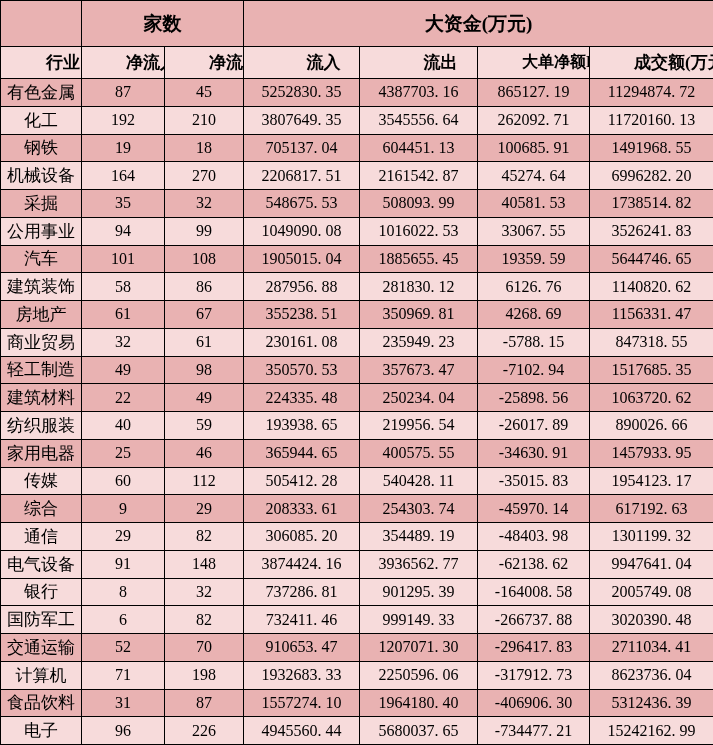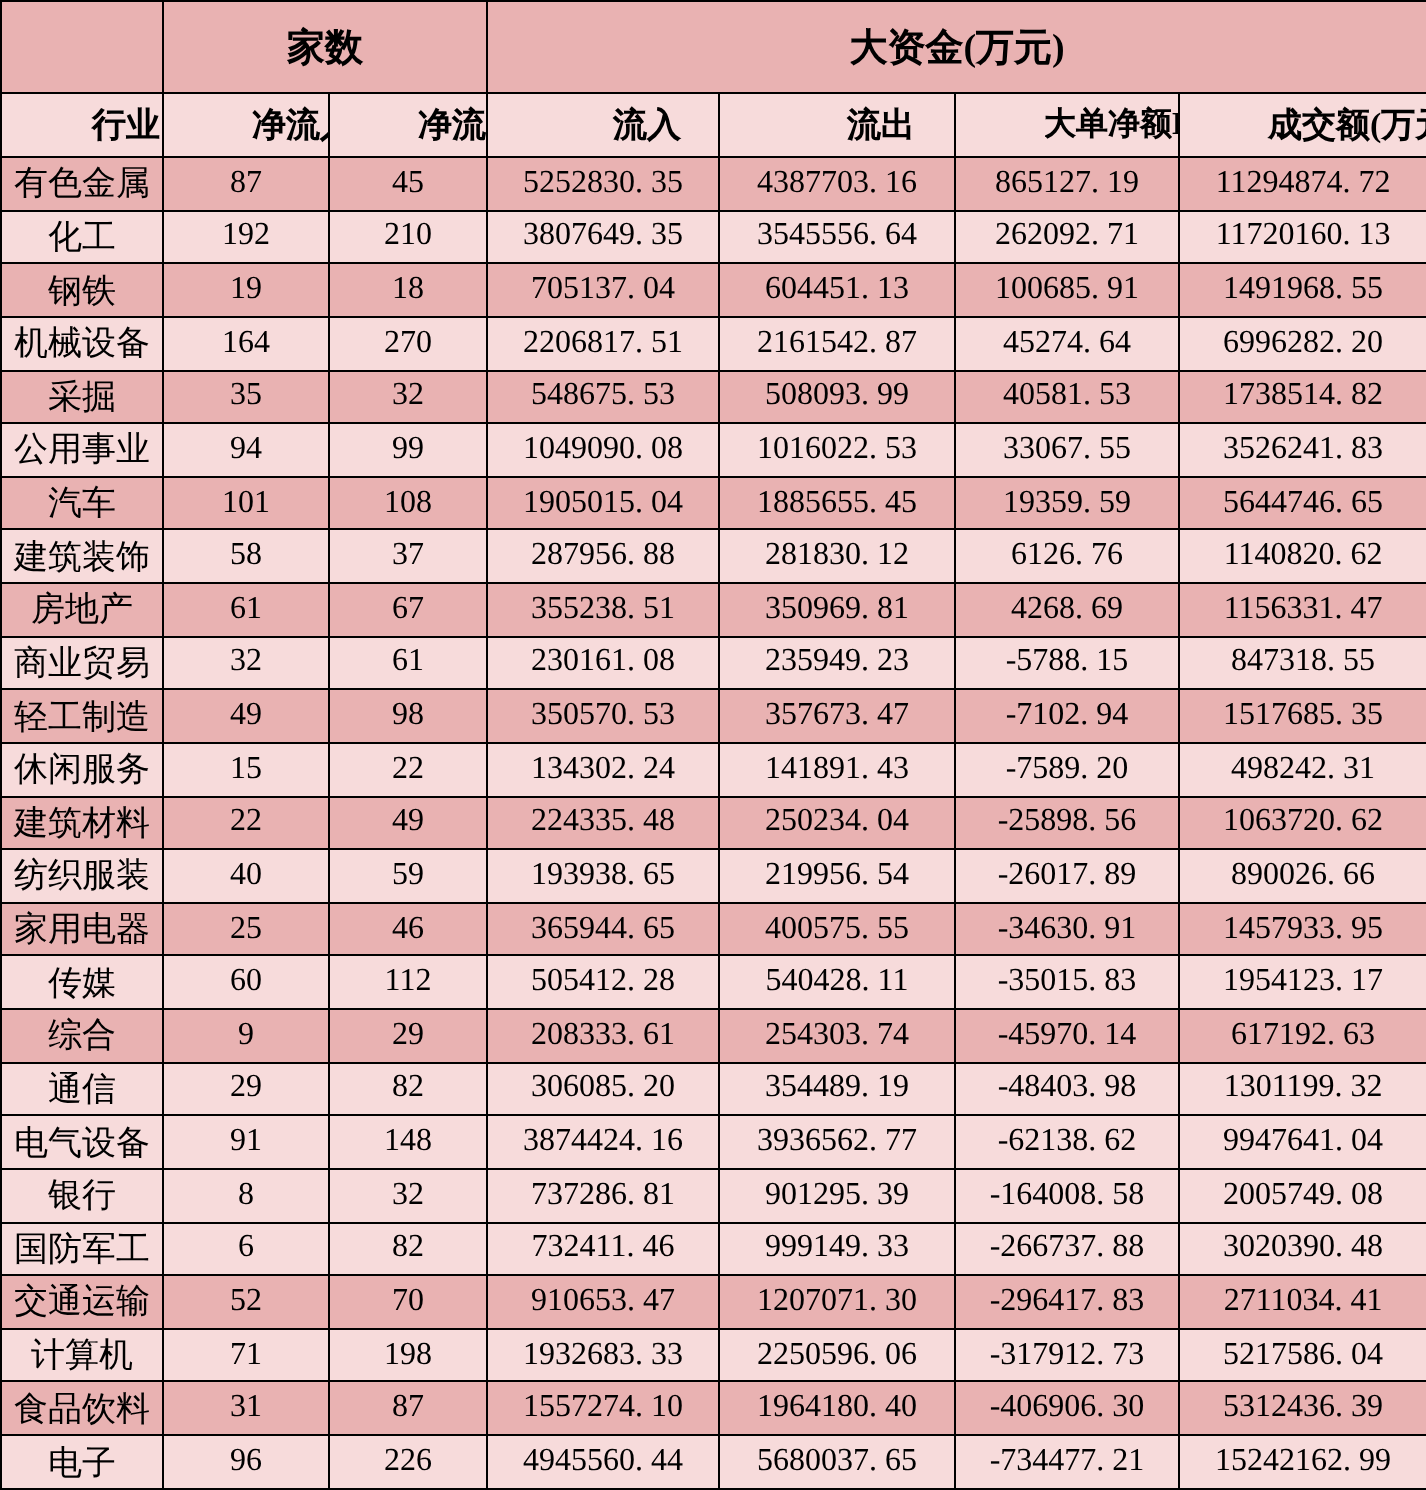--- a/index.html
+++ b/index.html
@@ -151,21 +151,21 @@
         <td>101</td>
         <td>108</td>
         <td>1905015. 04</td>
         <td>1885655. 45</td>
         <td>19359. 59</td>
         <td>5644746. 65</td>
       </tr>
       <tr class="light">
         <td class="industry">建筑装饰</td>
         <td>58</td>
-        <td>37</td>
+        <td>86</td>
         <td>287956. 88</td>
         <td>281830. 12</td>
         <td>6126. 76</td>
         <td>1140820. 62</td>
       </tr>
       <tr class="dark">
         <td class="industry">房地产</td>
         <td>61</td>
         <td>67</td>
         <td>355238. 51</td>
@@ -184,29 +184,20 @@
       </tr>
       <tr class="dark">
         <td class="industry">轻工制造</td>
         <td>49</td>
         <td>98</td>
         <td>350570. 53</td>
         <td>357673. 47</td>
         <td>-7102. 94</td>
         <td>1517685. 35</td>
       </tr>
-      <tr class="light">
-        <td class="industry">休闲服务</td>
-        <td>15</td>
-        <td>22</td>
-        <td>134302. 24</td>
-        <td>141891. 43</td>
-        <td>-7589. 20</td>
-        <td>498242. 31</td>
-      </tr>
       <tr class="dark">
         <td class="industry">建筑材料</td>
         <td>22</td>
         <td>49</td>
         <td>224335. 48</td>
         <td>250234. 04</td>
         <td>-25898. 56</td>
         <td>1063720. 62</td>
       </tr>
       <tr class="light">
@@ -290,21 +281,21 @@
         <td>-296417. 83</td>
         <td>2711034. 41</td>
       </tr>
       <tr class="light">
         <td class="industry">计算机</td>
         <td>71</td>
         <td>198</td>
         <td>1932683. 33</td>
         <td>2250596. 06</td>
         <td>-317912. 73</td>
-        <td>5217586. 04</td>
+        <td>8623736. 04</td>
       </tr>
       <tr class="dark">
         <td class="industry">食品饮料</td>
         <td>31</td>
         <td>87</td>
         <td>1557274. 10</td>
         <td>1964180. 40</td>
         <td>-406906. 30</td>
         <td>5312436. 39</td>
       </tr>

